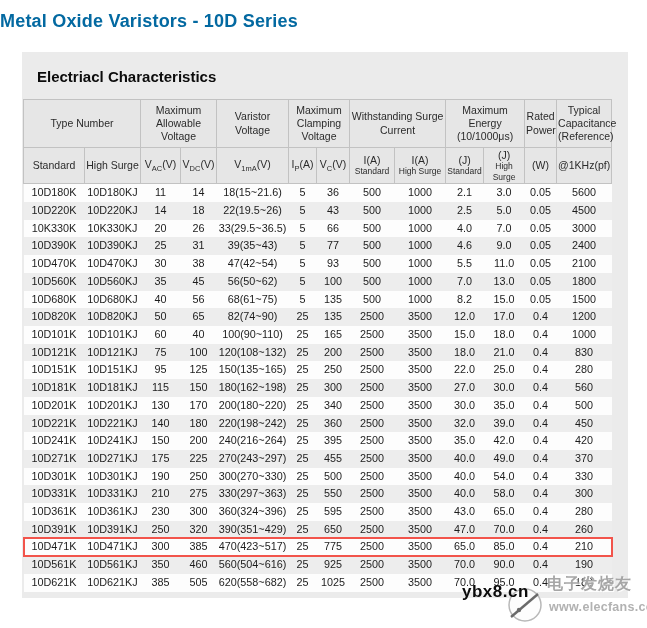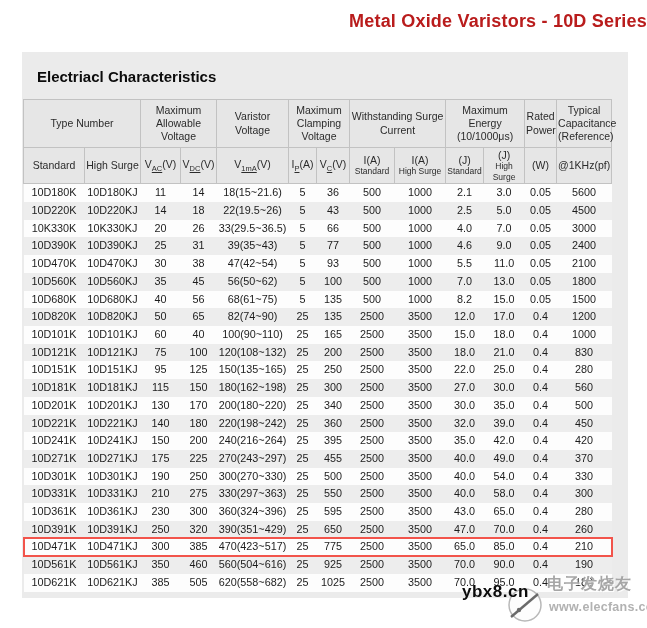--- a/index.html
+++ b/index.html
@@ -3,22 +3,22 @@
 <meta charset="utf-8">
 <style>
   * { box-sizing: border-box; }
   html,body { margin:0; padding:0; }
   body {
     width:647px; height:628px; position:relative; overflow:hidden;
     background:#ffffff;
     font-family:"Liberation Sans","DejaVu Sans",sans-serif;
   }
   .page-title {
-    margin:11px 0 0 0; text-align:right;
-    font-size:18px; font-weight:bold; color:#b91c1c; letter-spacing:0.2px;
+    margin:11px 0 0 0; text-align:left;
+    font-size:18px; font-weight:bold; color:#0369a1; letter-spacing:0.2px;
   }
   .panel {
     position:absolute; left:22px; top:52px; width:606px;
     background:#ebebeb; padding:0 0 6px 0;
   }
   .section-title {
     margin:8px; padding:8px 6px 6px 7px;
     font-size:15px; font-weight:bold; color:#0c0c0c;
   }
   table.spec {
@@ -27,21 +27,21 @@
     font-size:10.5px; color:#1c1c1c;
   }
   thead th {
     background:#e6e6e6; border:1px solid #c2c2c2;
     font-weight:normal; color:#2b2b2b; text-align:center;
     padding:1px 1px; font-size:10.5px; line-height:1.25;
   }
   tr.group-row th { height:48px; }
   tr.sub-row th { height:27px; }
   th .sub-line { font-size:8.5px; color:#2b2b2b; margin-top:-1px; }
-  sub { font-size:7.5px;text-decoration:underline; }
+  sub { font-size:7.5px; }
   tbody td {
     text-align:center; padding:0 1px; height:17.7px; line-height:17.7px;
     font-size:10.8px; white-space:nowrap; overflow:hidden;
   }
   tbody tr:nth-child(odd)  { background:#fdfdfd; }
   tbody tr:nth-child(even) { background:#ededed; }
   tr.highlight { outline:2px solid var(--hl,#f2544b); outline-offset:-1px; }
   
   .watermark { position:absolute; left:12px; top:0; width:562px; height:628px; pointer-events:none; }
   .wm-circle { position:absolute; left:493px; top:585px; }

